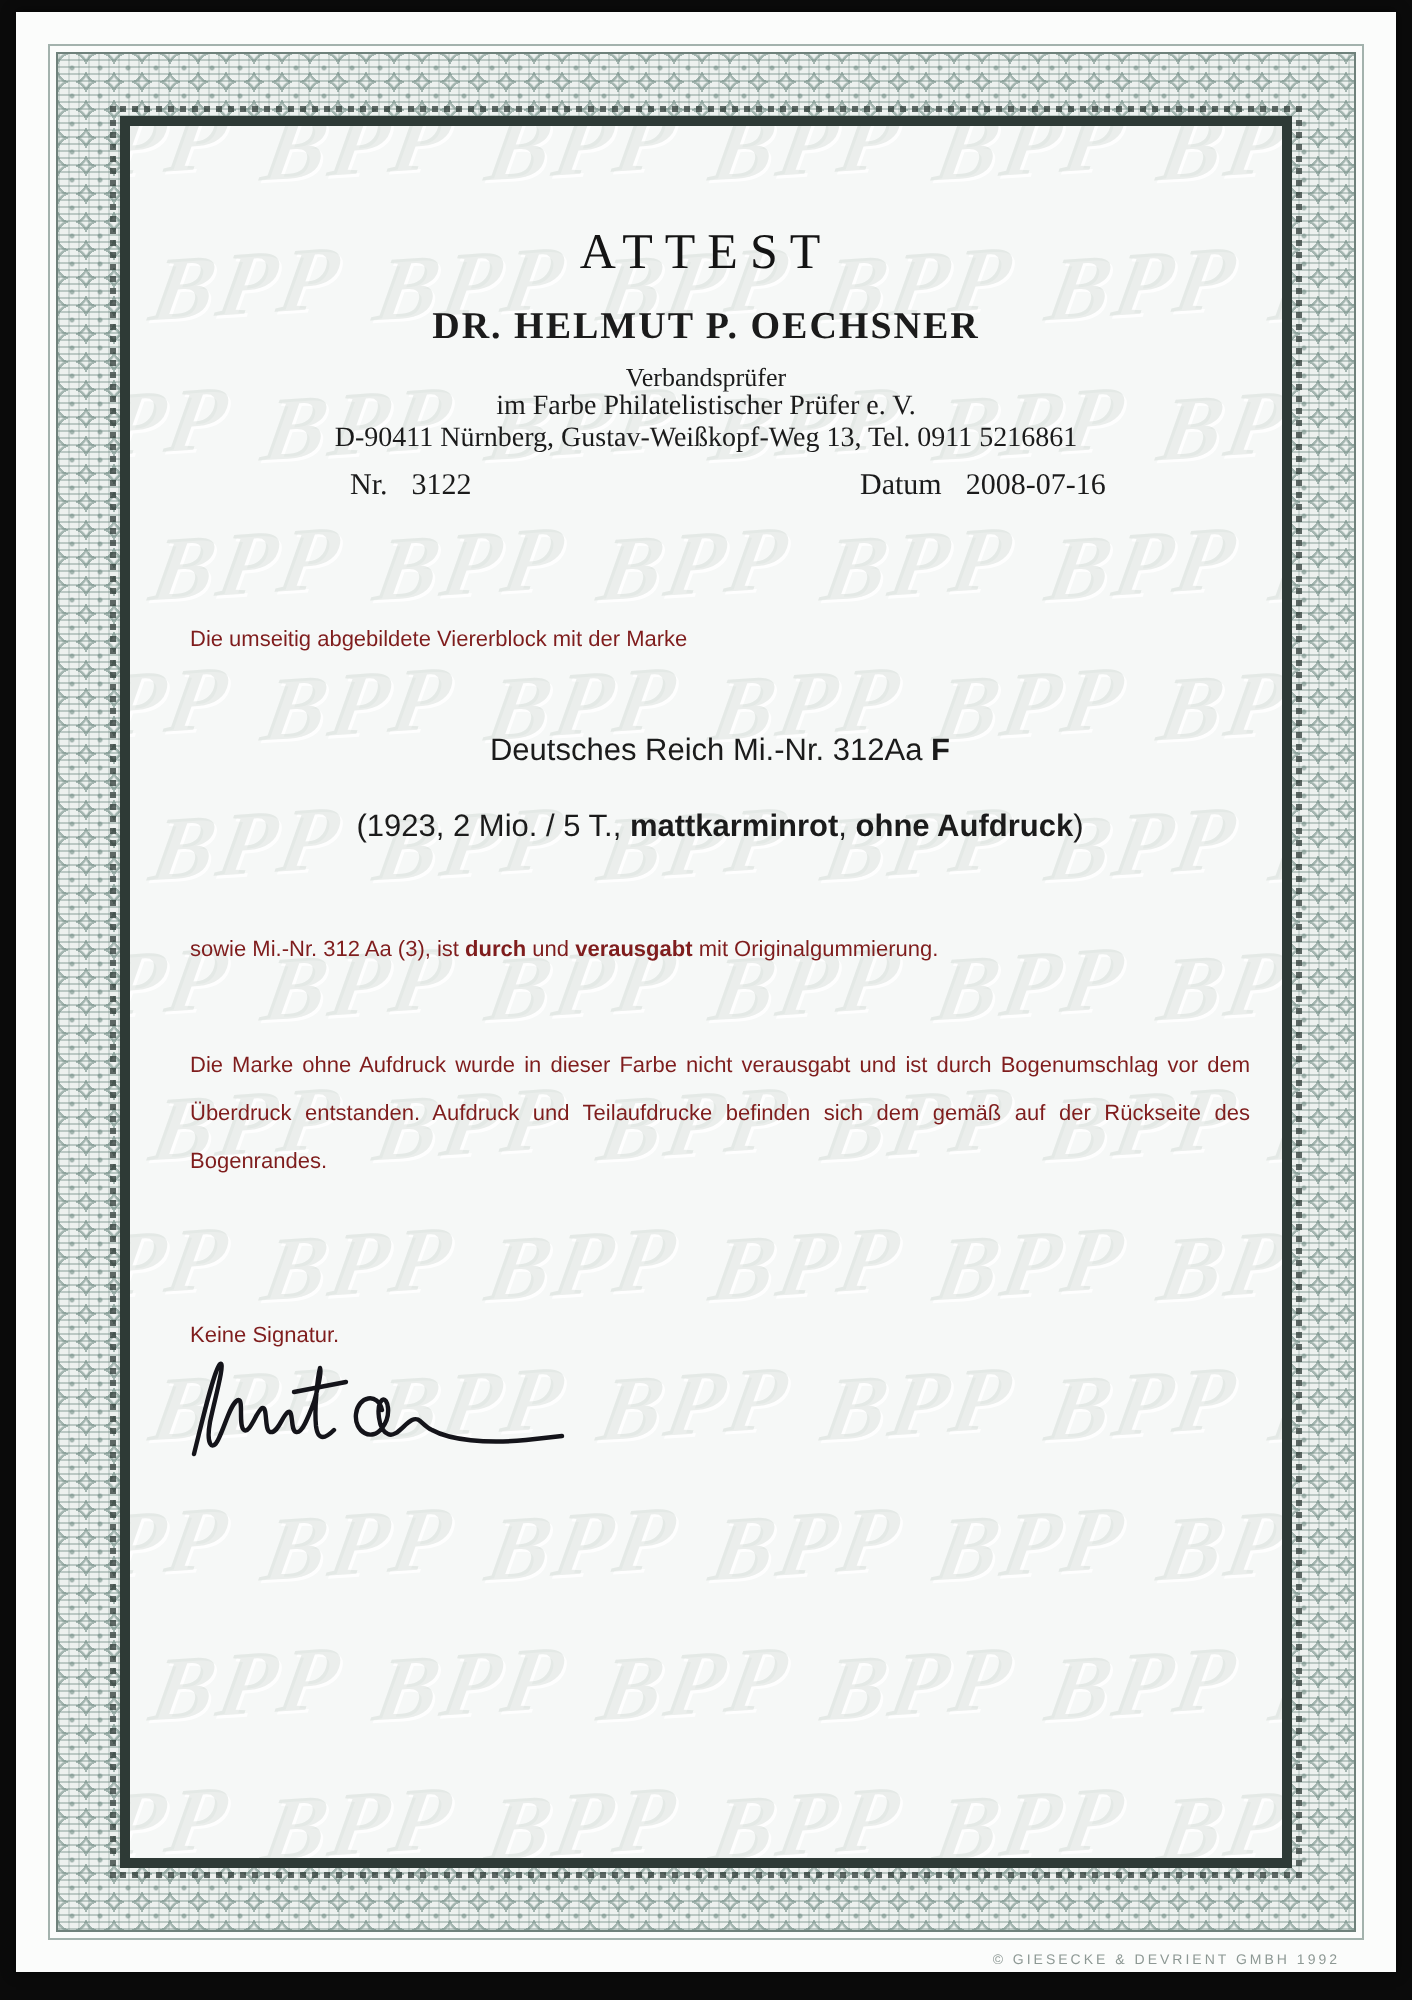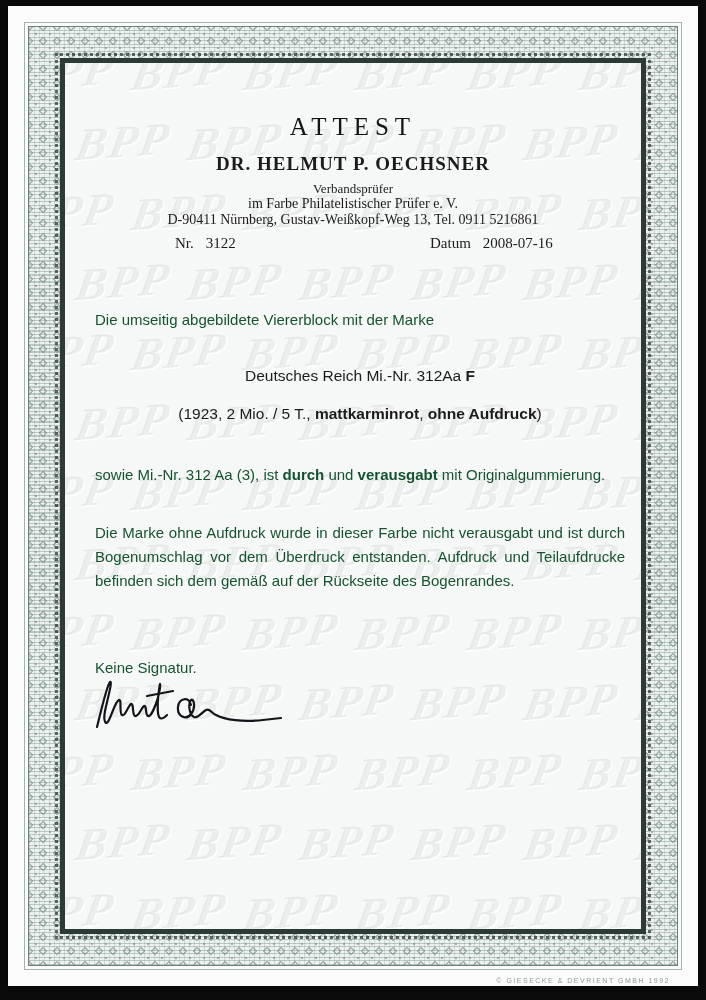--- a/index.html
+++ b/index.html
@@ -30,21 +30,21 @@
   .center{left:0;right:0;text-align:center;}
   .title{top:50px;font-size:25px;letter-spacing:6px;color:#141414;}
   .name{top:90px;font-size:19px;font-weight:700;letter-spacing:1px;}
   .role{top:118px;font-size:13px;}
   .assoc{top:133px;font-size:14px;}
   .addr{top:149px;font-size:14px;}
   .nr-row{top:172px;left:30px;right:30px;font-size:15px;}
   .nr{position:absolute;left:80px;}
   .datum{position:absolute;left:335px;}
   .nr span,.datum span{margin-right:12px;}
-  .body-block{left:30px;width:530px;font-size:15px;line-height:24px;color:#14532d;}
+  .body-block{left:30px;width:530px;font-size:11px;line-height:24px;color:#7f1d1d;}
   .just{text-align:justify;}
   .bodyc{left:30px;width:530px;text-align:center;font-size:15.5px;}
   .intro{top:245px;}
   .stamp{top:304px;}
   .details{top:342px;}
   .p-auth{top:400px;}
   .p-expl{top:458px;}
   .p-qual{top:555px;}
   .p-signote{top:593px;}
   b{font-weight:700;}

